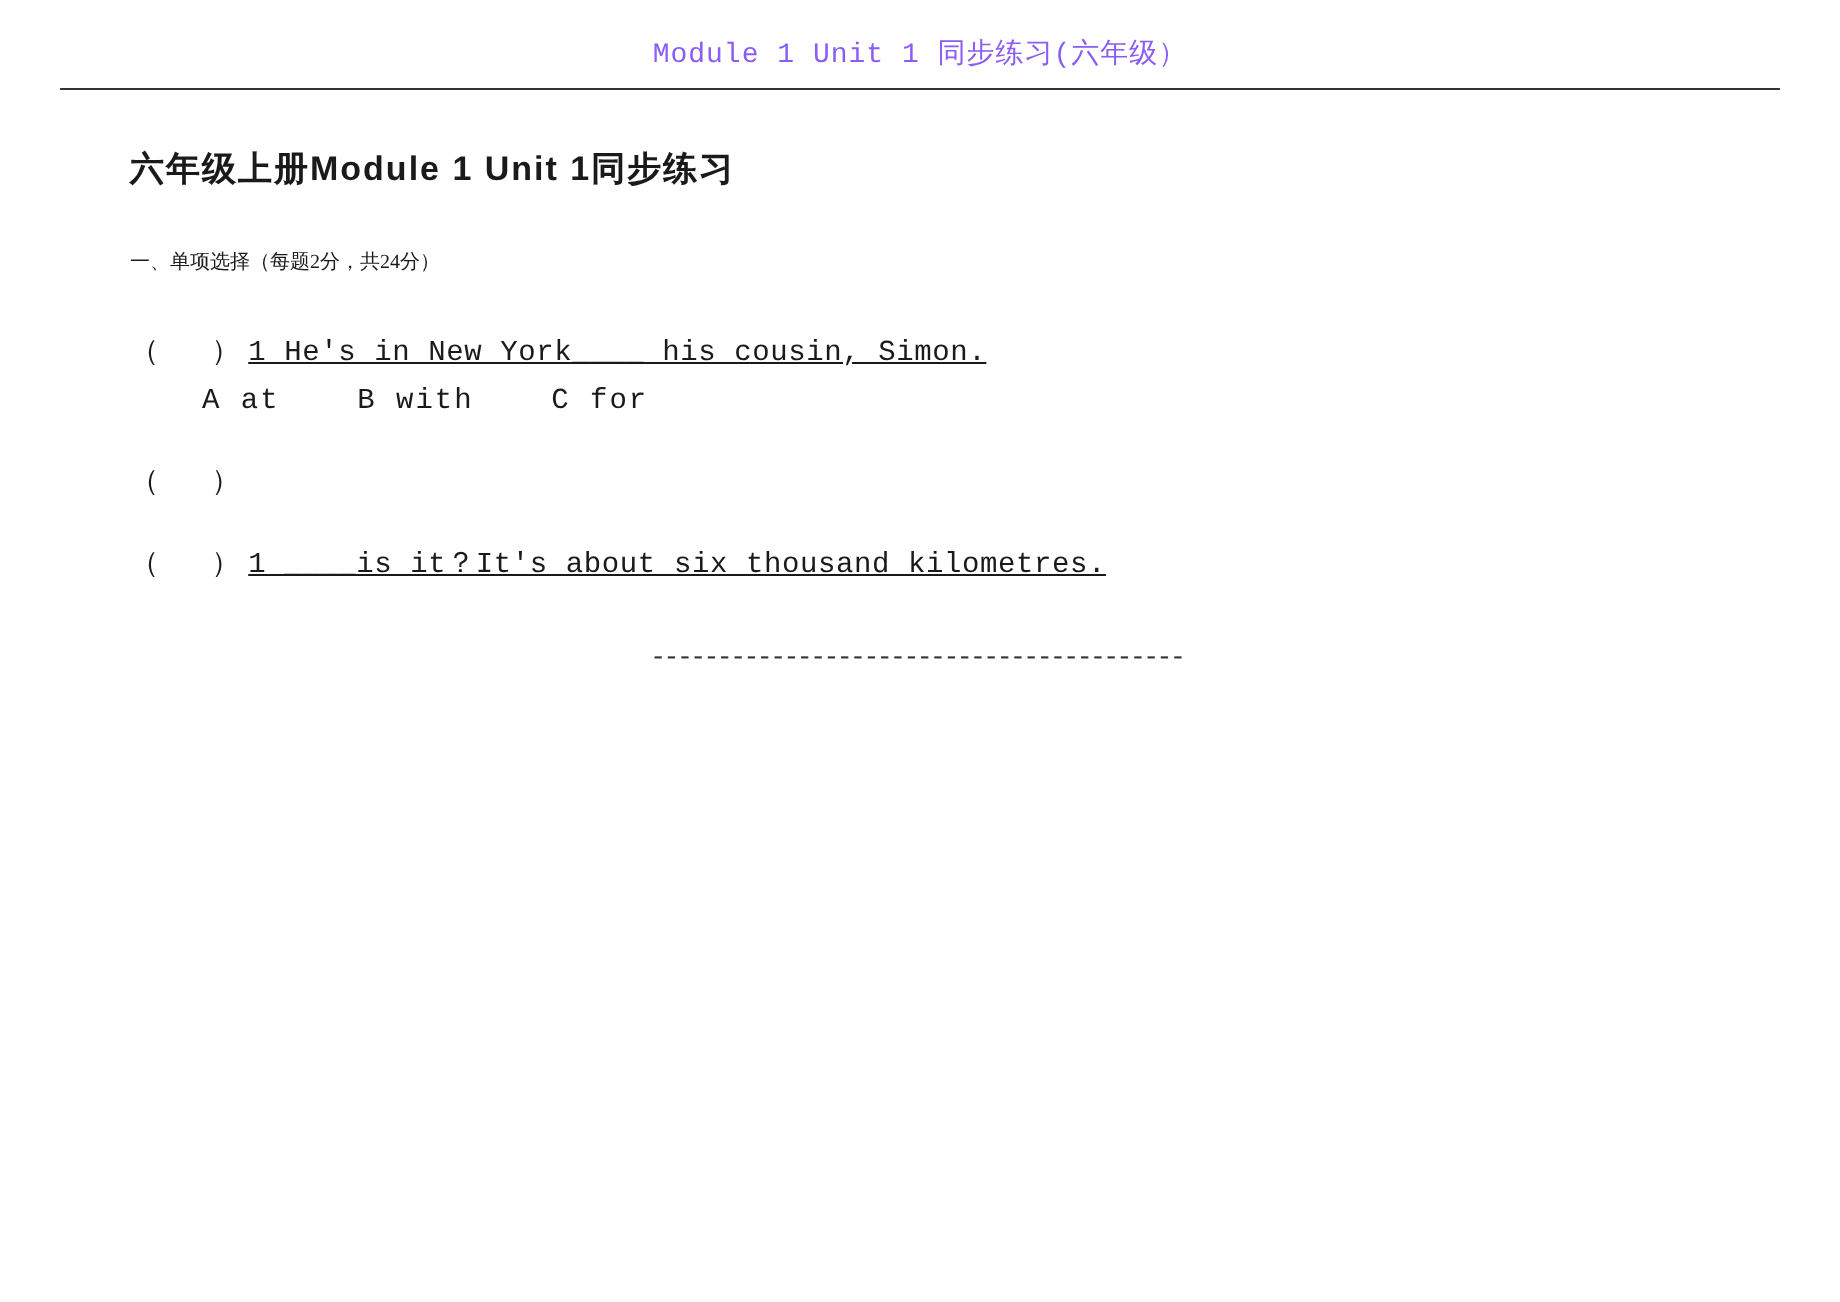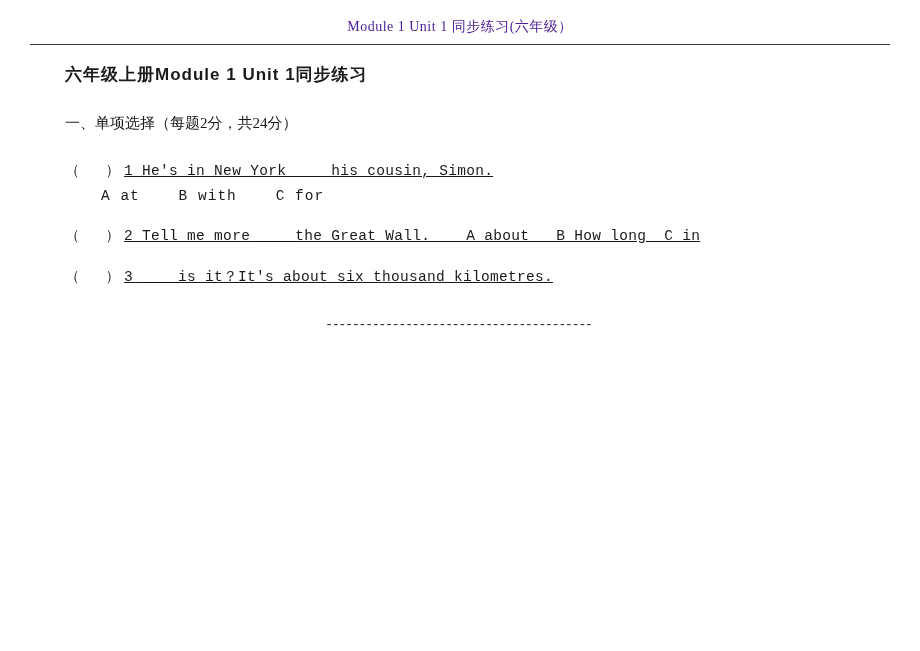--- a/index.html
+++ b/index.html
@@ -29,39 +29,40 @@
     .header-area {
       text-align: center;
       padding-top: 18px;
       padding-bottom: 8px;
       border-bottom: 1.5px solid #333;
       margin: 0 30px;
     }
 
     .header-title {
       font-size: 14px;
-      font-family: Liberation Serif, serif;
-      color: #4c1d95;
+      font-family: Liberation Mono, monospace;
+      color: #8b5cf6;
       letter-spacing: 0.5px;
     }
 
     .content-area {
       padding: 18px 65px 20px 65px;
     }
 
     .worksheet-title {
       font-size: 17px;
       font-weight: bold;
       font-family: "SimHei", "黑体", sans-serif;
+      margin-top: 10px;
       margin-bottom: 28px;
       letter-spacing: 1px;
     }
 
     .section-header {
-      font-size: 15px;
+      font-size: 10px;
       font-family: "SimSun", serif;
       margin-bottom: 28px;
       margin-top: 4px;
     }
 
     .question-block {
       margin-bottom: 22px;
     }
 
     .options-line {
@@ -120,27 +121,26 @@
       <div class="question-row">
         <span class="paren-space">（&nbsp;&nbsp;&nbsp;）</span>
         <span class="q-text">1 He's in New York____ his cousin, Simon.</span>
       </div>
       <div class="options-line">A at&nbsp;&nbsp;&nbsp;&nbsp;B with&nbsp;&nbsp;&nbsp;&nbsp;C for</div>
     </div>
 
     <div class="question-block">
       <div class="question-row">
         <span class="paren-space">（&nbsp;&nbsp;&nbsp;）</span>
-        <span class="q-text">2 Tell me more ____the Great Wall.&nbsp;&nbsp;&nbsp;&nbsp;A about&nbsp;&nbsp;&nbsp;B How long&nbsp;&nbsp;C in</span>
       </div>
     </div>
 
     <div class="question-block">
       <div class="question-row">
         <span class="paren-space">（&nbsp;&nbsp;&nbsp;）</span>
-        <span class="q-text">3 ____is it？It's about six thousand kilometres.</span>
+        <span class="q-text">1 ____is it？It's about six thousand kilometres.</span>
       </div>
     </div>
 
     <div class="divider-line">----------------------------------------</div>
 
   </div>
 </div>
 
 </body></html>

